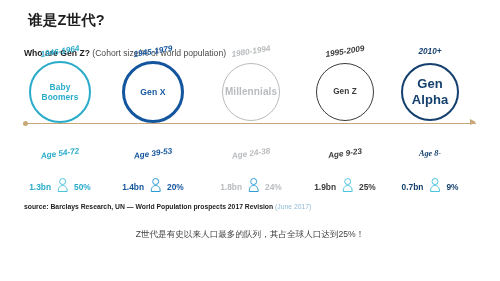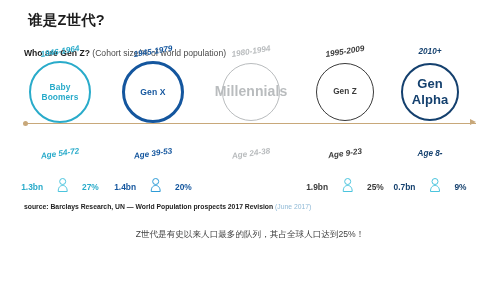--- a/index.html
+++ b/index.html
@@ -68,21 +68,21 @@
     transform:translateX(-50%);
     font-size:8.2px;font-weight:bold;font-style:italic;
     white-space:nowrap;
   }
   .agelabel.arc{transform:translateX(-50%) rotate(-8deg);}
 
   
   .stat{
     position:absolute;top:178px;left:50%;
     transform:translateX(-50%);
-    display:flex;align-items:center;gap:14px;
+    display:flex;align-items:center;gap:6px;
     white-space:nowrap;
     justify-content:center;
   }
   .stat .sval{font-size:8.4px;font-weight:bold;}
   .stat .spct{font-size:8.4px;font-weight:bold;}
   .person-icon{display:block;}
 
   
   .source{
     position:absolute;left:24px;top:203px;
@@ -129,21 +129,21 @@
     </div>
     <div class="agelabel arc" style="color: rgb(41, 171, 202);">Age 54-72</div>
     <div class="stat">
       <span class="sval" style="color: rgb(41, 171, 202);">1.3bn</span>
       <span class="person-icon">
         <svg width="11" height="14" viewBox="0 0 22 28">
             <circle cx="11" cy="7" r="6" fill="none" stroke="#4bc4dd" stroke-width="2"></circle>
             <path d="M2 27 C2 18 6.5 15 11 15 C15.5 15 20 18 20 27 Z" fill="none" stroke="#4bc4dd" stroke-width="2"></path>
           </svg>
       </span>
-      <span class="spct" style="color: rgb(41, 171, 202);">27%</span>
+      <span class="spct" style="color: rgb(41, 171, 202);">50%</span>
     </div>
   </div>
 
   <div class="node" id="node-1" style="left:103px;">
     <div class="yearlabel arc" style="color: rgb(20, 86, 158);">1945-1979</div>
     <div class="circle" style="width: 62px; height: 62px; border: 3px solid rgb(20, 86, 158);">
       <div class="cname" style="color: rgb(20, 86, 158); font-size: 8.6px;">
         <span>Gen X</span>
       </div>
     </div>
@@ -156,25 +156,35 @@
             <path d="M2 27 C2 18 6.5 15 11 15 C15.5 15 20 18 20 27 Z" fill="none" stroke="#2e9bd6" stroke-width="2"></path>
           </svg>
       </span>
       <span class="spct" style="color: rgb(20, 86, 158);">20%</span>
     </div>
   </div>
 
   <div class="node" id="node-2" style="left:201px;">
     <div class="yearlabel arc" style="color: rgb(185, 188, 190);">1980-1994</div>
     <div class="circle" style="width: 58px; height: 58px; border: 1.6px solid rgb(185, 188, 190);">
-      <div class="cname" style="color: rgb(185, 188, 190); font-size: 14px;">
+      <div class="cname" style="color: rgb(185, 188, 190); font-size: 10px;">
         <span>Millennials</span>
       </div>
     </div>
     <div class="agelabel arc" style="color: rgb(185, 188, 190);">Age 24-38</div>
+    <div class="stat">
+      <span class="sval" style="color: rgb(185, 188, 190);">1.8bn</span>
+      <span class="person-icon">
+        <svg width="11" height="14" viewBox="0 0 22 28">
+            <circle cx="11" cy="7" r="6" fill="none" stroke="#2e9bd6" stroke-width="2"></circle>
+            <path d="M2 27 C2 18 6.5 15 11 15 C15.5 15 20 18 20 27 Z" fill="none" stroke="#2e9bd6" stroke-width="2"></path>
+          </svg>
+      </span>
+      <span class="spct" style="color: rgb(185, 188, 190);">24%</span>
+    </div>
   </div>
 
   <div class="node" id="node-3" style="left:295px;">
     <div class="yearlabel arc" style="color: rgb(58, 58, 58);">1995-2009</div>
     <div class="circle" style="width: 58px; height: 58px; border: 1.6px solid rgb(58, 58, 58);">
       <div class="cname" style="color: rgb(58, 58, 58); font-size: 8.2px;">
         <span>Gen Z</span>
       </div>
     </div>
     <div class="agelabel arc" style="color: rgb(58, 58, 58);">Age 9-23</div>
@@ -191,21 +201,21 @@
   </div>
 
   <div class="node" id="node-4" style="left:380px;">
     <div class="yearlabel" style="color: rgb(20, 64, 110);">2010+</div>
     <div class="circle" style="width: 58px; height: 58px; border: 2.2px solid rgb(20, 64, 110);">
       <div class="cname" style="color: rgb(20, 64, 110); font-size: 13px;">
         <span>Gen</span><br>
         <span>Alpha</span>
       </div>
     </div>
-    <div class="agelabel" style="color: rgb(20, 64, 110);">Age 8-</div>
+    <div class="agelabel" style="color: rgb(20, 64, 110); font-family: Liberation Serif, serif;">Age 8-</div>
     <div class="stat">
       <span class="sval" style="color: rgb(20, 64, 110);">0.7bn</span>
       <span class="person-icon">
         <svg width="11" height="14" viewBox="0 0 22 28">
             <circle cx="11" cy="7" r="6" fill="none" stroke="#4bc4dd" stroke-width="2"></circle>
             <path d="M2 27 C2 18 6.5 15 11 15 C15.5 15 20 18 20 27 Z" fill="none" stroke="#4bc4dd" stroke-width="2"></path>
           </svg>
       </span>
       <span class="spct" style="color: rgb(20, 64, 110);">9%</span>
     </div>

